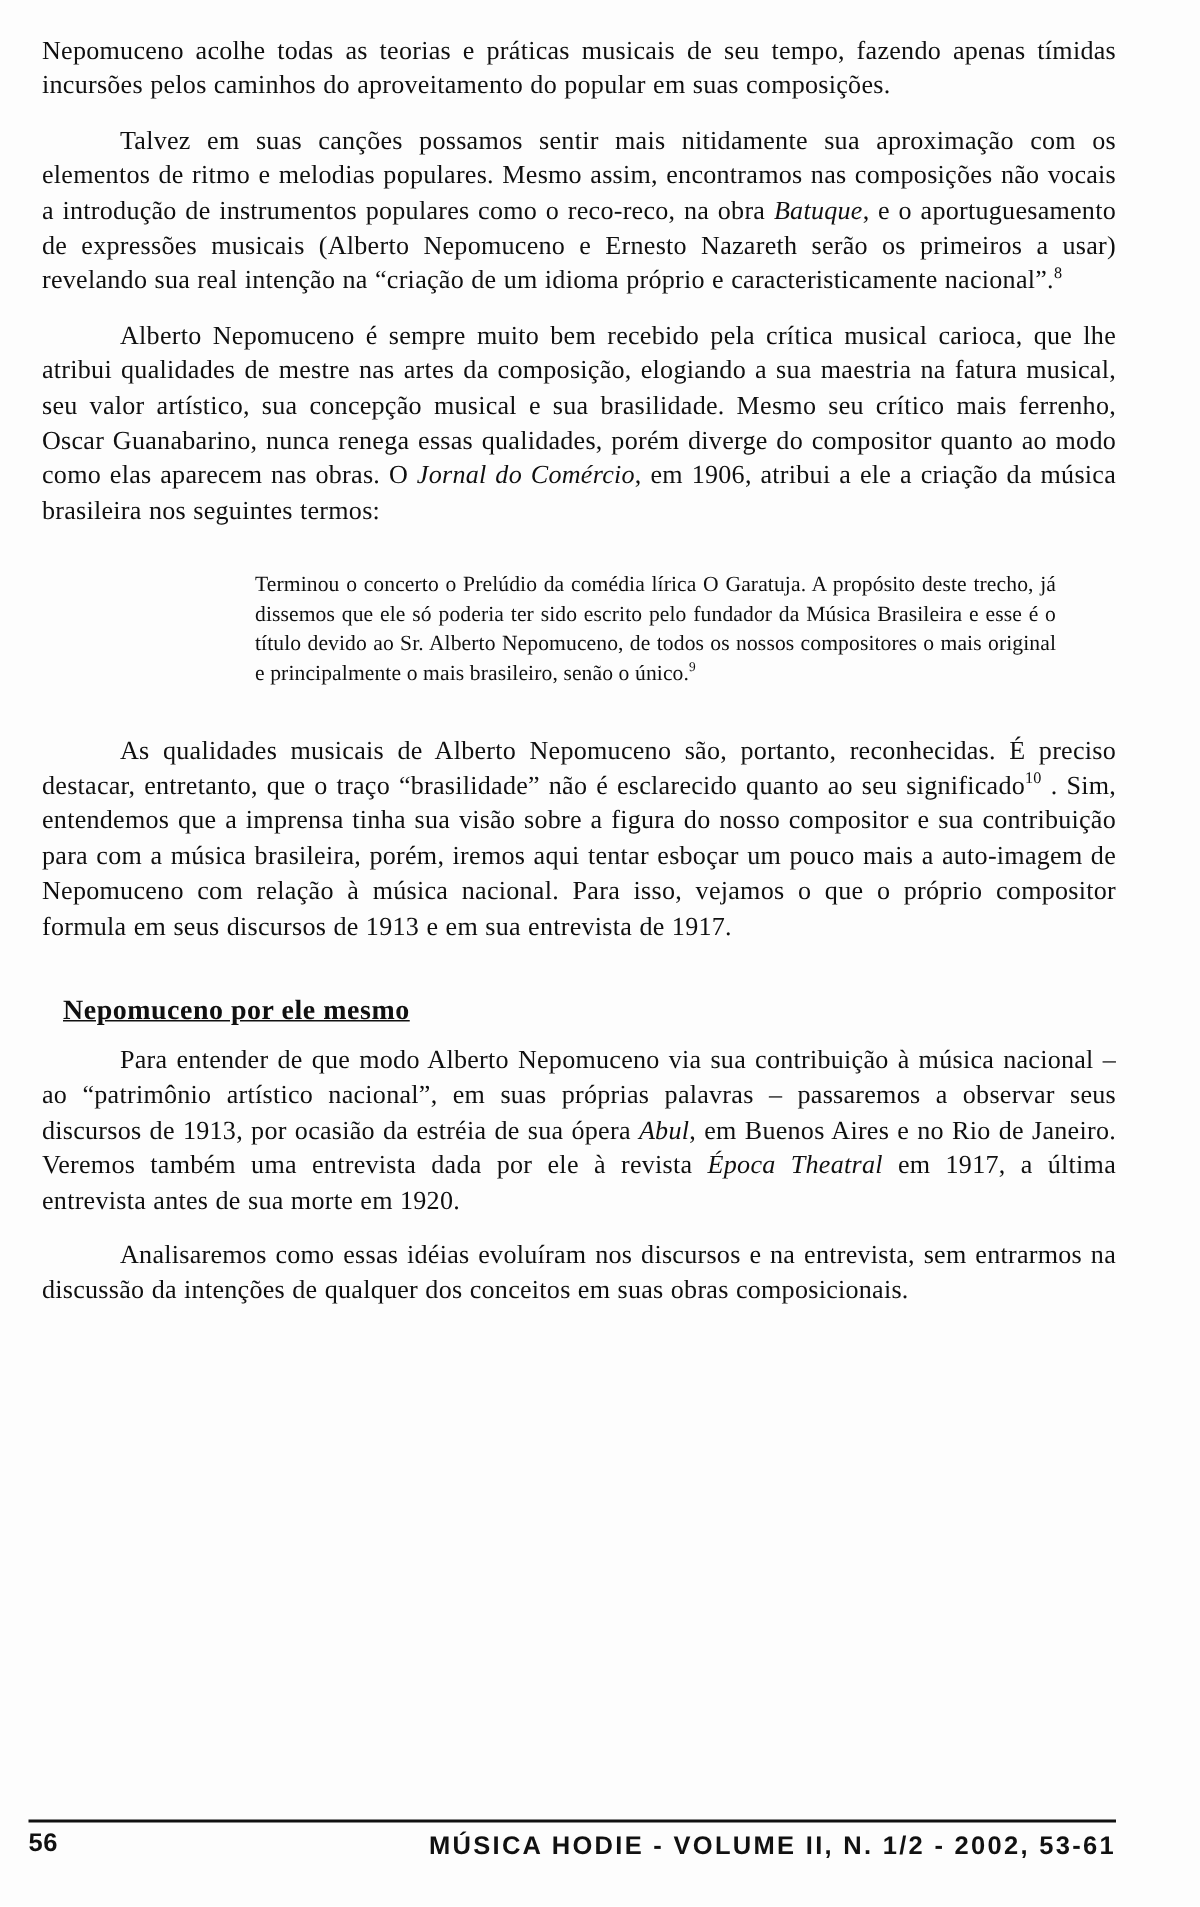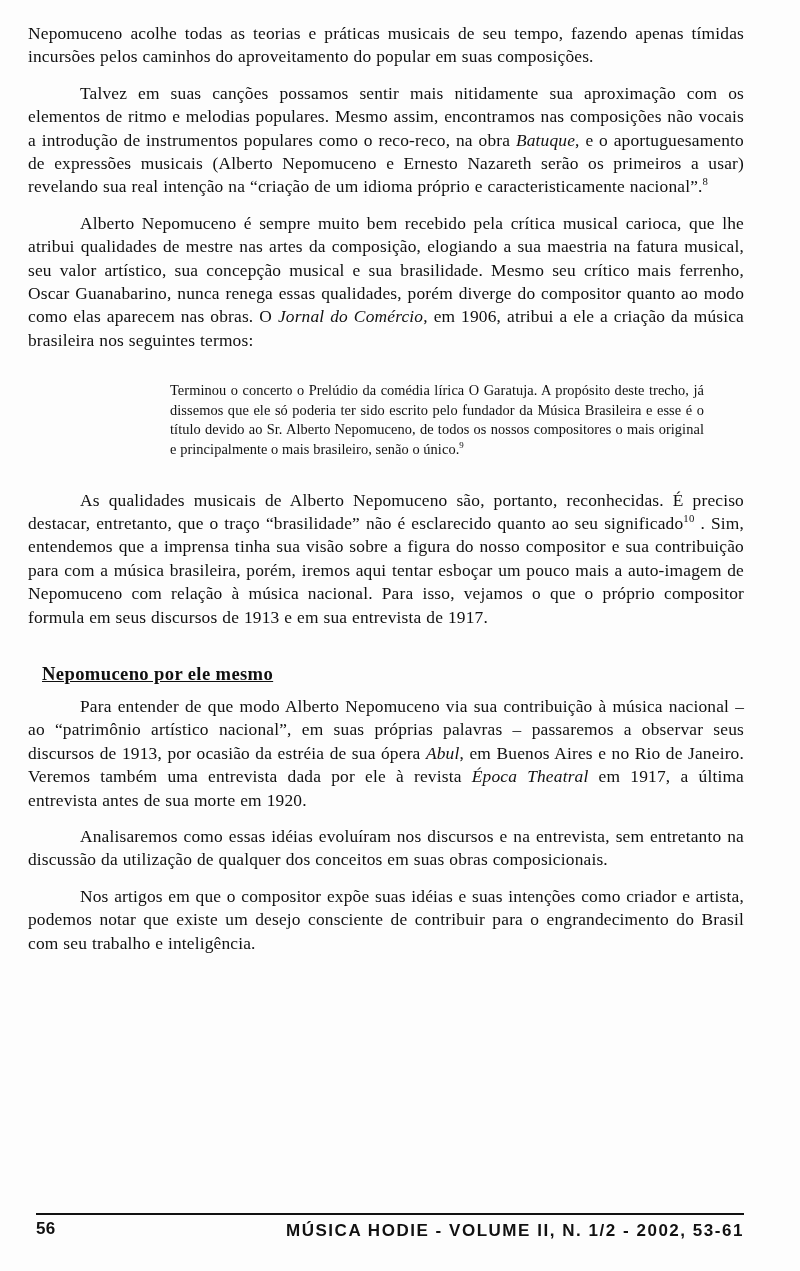--- a/index.html
+++ b/index.html
@@ -56,21 +56,21 @@
     text-decoration: underline;
   }
   .ital { font-style: italic; }
   sup {
     font-size: 0.62em;
     vertical-align: super;
     line-height: 0;
   }
   .footer {
     position: absolute;
-    left: 36px;
+    left: 19px;
     right: 56px;
     bottom: 24px;
     height: 34px;
   }
   .footer-rule {
     position: absolute;
     left: 0;
     right: 0;
     top: 0;
     border-top: 2px solid #111;
@@ -119,23 +119,22 @@
     <span>As qualidades musicais de Alberto Nepomuceno são, portanto, reconhecidas. É preciso destacar, entretanto, que o traço “brasilidade” não é esclarecido quanto ao seu significado</span><sup>10</sup><span> . Sim, entendemos que a imprensa tinha sua visão sobre a figura do nosso compositor e sua contribuição para com a música brasileira, porém, iremos aqui tentar esboçar um pouco mais a auto-imagem de Nepomuceno com relação à música nacional. Para isso, vejamos o que o próprio compositor formula em seus discursos de 1913 e em sua entrevista de 1917.</span>
   </p>
 
   <h2 class="section-head">Nepomuceno por ele mesmo</h2>
 
   <p class="body-text indent">
     <span>Para entender de que modo Alberto Nepomuceno via sua contribuição à música nacional – ao “patrimônio artístico nacional”, em suas próprias palavras – passaremos a observar seus discursos de 1913, por ocasião da estréia de sua ópera </span><span class="ital">Abul</span><span>, em Buenos Aires e no Rio de Janeiro. Veremos também uma entrevista dada por ele à revista </span><span class="ital">Época Theatral</span><span> em 1917, a última entrevista antes de sua morte em 1920.</span>
   </p>
 
 
-  <p class="body-text indent p-gap">Analisaremos como essas idéias evoluíram nos discursos e na entrevista, sem entretanto na discussão da utilização de qualquer dos conceitos em suas obras composicionais.</p>
+  <p class="body-text indent p-gap">Analisaremos como essas idéias evoluíram nos discursos e na entrevista, sem entrarmos na discussão da intenções de qualquer dos conceitos em suas obras composicionais.</p>
 
-  <p class="body-text indent p-gap">Nos artigos em que o compositor expõe suas idéias e suas intenções como criador e artista, podemos notar que existe um desejo consciente de contribuir para o engrandecimento do Brasil com seu trabalho e inteligência.</p>
 
   <div class="footer">
     <div class="footer-rule"></div>
     <div class="folio">56</div>
     <div class="running-title">MÚSICA HODIE - VOLUME II, N. 1/2 - 2002, 53-61</div>
   </div>
 
 </div>
 
 </body></html>

